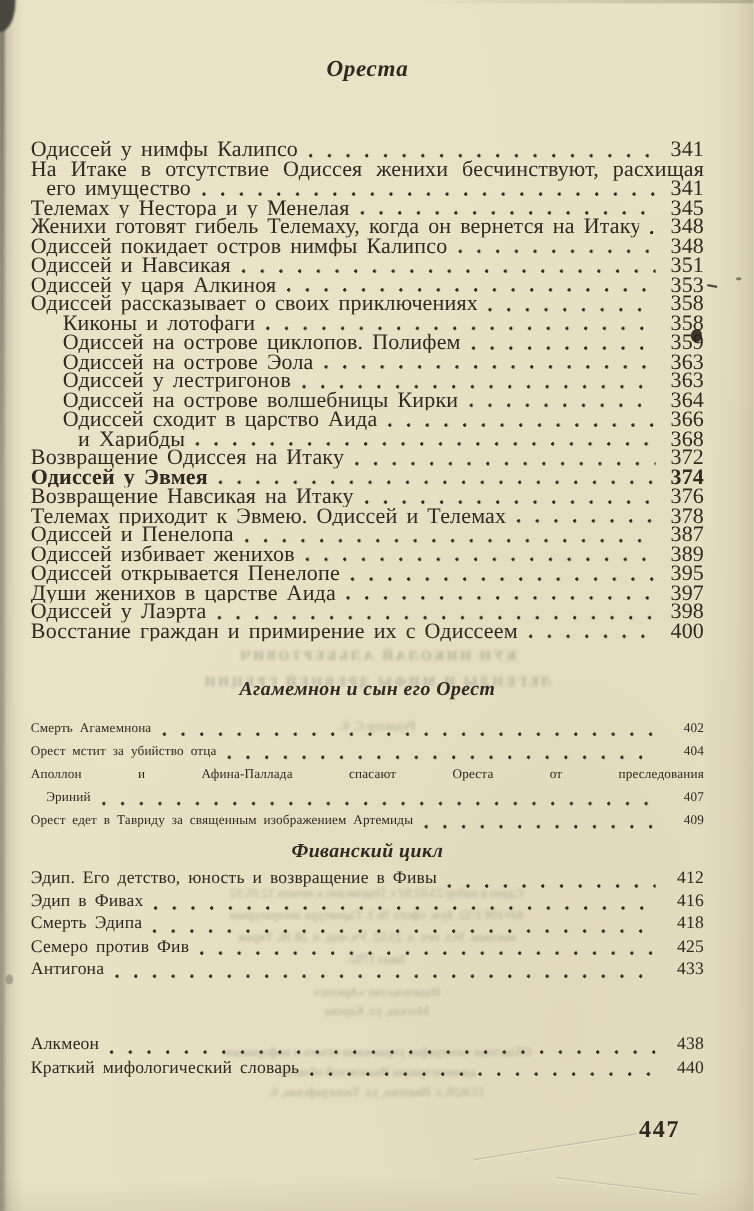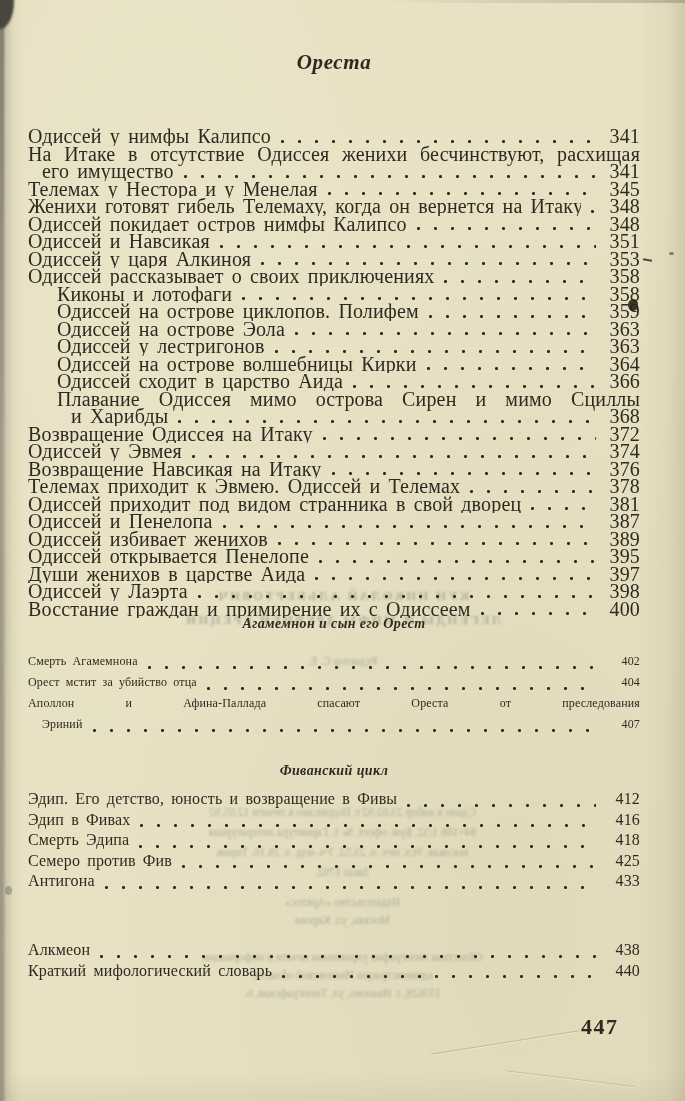--- a/index.html
+++ b/index.html
@@ -14,21 +14,21 @@
       radial-gradient(ellipse at 25% 20%, rgba(255,255,250,.08), rgba(255,255,250,0) 55%),
       radial-gradient(ellipse at 75% 85%, rgba(135,120,80,.08), rgba(135,120,80,0) 60%),
       #e8e1c3;
   }
   .title{
     position:absolute;top:50px;left:28px;width:612px;text-align:center;
     font-style:italic;font-weight:bold;font-size:21px;letter-spacing:.6px;z-index:2;
   }
   .sec-head{
     position:absolute;left:28px;width:612px;text-align:center;
-    font-style:italic;font-weight:bold;font-size:14px;letter-spacing:.4px;z-index:2;
+    font-style:italic;font-weight:bold;font-size:18px;letter-spacing:.4px;z-index:2;
   }
   #head-agamemnon{top:616px;}
   #head-theban{top:763px;}
   .toc{position:absolute;left:28px;width:612px;z-index:2;letter-spacing:.15px;word-spacing:3px;}
   #toc-odyssey{top:104px;font-size:20px;line-height:17.5px;margin-top:24px;}
   #toc-agamemnon{top:651px;font-size:12px;line-height:21px;}
   #toc-theban{top:789px;font-size:16px;line-height:20.6px;}
   .entry{}
   .jline{text-align:justify;text-align-last:justify;}
   .lrow{display:flex;align-items:baseline;}
@@ -173,60 +173,52 @@
       </div>
     </div>
     <div class="entry" style="padding-left: 29px;">
       <div class="lrow">
         <span class="txt">Одиссей сходит в царство Аида</span>
         <span class="dots"></span>
         <span class="pg">366</span>
       </div>
     </div>
     <div class="entry" style="padding-left: 29px;">
-      <div class="jline">Плавание Одиссея мимо острова Сирен и мимо Сциллы</div>
       <div class="lrow" style="padding-left: 14px;">
         <span class="txt">и Харибды</span>
         <span class="dots"></span>
         <span class="pg">368</span>
       </div>
     </div>
     <div class="entry" style="padding-left: 0px;">
       <div class="lrow">
         <span class="txt">Возвращение Одиссея на Итаку</span>
         <span class="dots"></span>
         <span class="pg">372</span>
       </div>
     </div>
-    <div class="entry" style="padding-left: 0px;">
+    <div class="entry" style="padding-left: 0px; font-weight: bold;">
       <div class="lrow">
         <span class="txt">Одиссей у Эвмея</span>
         <span class="dots"></span>
         <span class="pg">374</span>
       </div>
     </div>
     <div class="entry" style="padding-left: 0px;">
       <div class="lrow">
         <span class="txt">Возвращение Навсикая на Итаку</span>
         <span class="dots"></span>
         <span class="pg">376</span>
       </div>
     </div>
     <div class="entry" style="padding-left: 0px;">
       <div class="lrow">
         <span class="txt">Телемах приходит к Эвмею. Одиссей и Телемах</span>
         <span class="dots"></span>
         <span class="pg">378</span>
-      </div>
-    </div>
-    <div class="entry" style="padding-left: 0px;">
-      <div class="lrow">
-        <span class="txt">Одиссей приходит под видом странника в свой дворец</span>
-        <span class="dots"></span>
-        <span class="pg">381</span>
       </div>
     </div>
     <div class="entry" style="padding-left: 0px;">
       <div class="lrow">
         <span class="txt">Одиссей и Пенелопа</span>
         <span class="dots"></span>
         <span class="pg">387</span>
       </div>
     </div>
     <div class="entry" style="padding-left: 0px;">
@@ -281,20 +273,27 @@
         <span class="dots"></span>
         <span class="pg">404</span>
       </div>
     </div>
     <div class="entry" style="padding-left: 0px;">
       <div class="jline">Аполлон и Афина-Паллада спасают Ореста от преследования</div>
       <div class="lrow" style="padding-left: 14px;">
         <span class="txt">Эриний</span>
         <span class="dots"></span>
         <span class="pg">407</span>
+      </div>
+    </div>
+    <div class="entry" style="padding-left: 0px;">
+      <div class="lrow">
+        <span class="txt">Орест едет в Тавриду за священным изображением Артемиды</span>
+        <span class="dots"></span>
+        <span class="pg">409</span>
       </div>
     </div>
   </div>
 
 <div class="sec-head" id="head-theban">Фиванский цикл</div>
 <div class="toc" id="toc-theban">
     <div class="entry" style="padding-left: 0px;">
       <div class="lrow">
         <span class="txt">Эдип. Его детство, юность и возвращение в Фивы</span>
         <span class="dots"></span>

